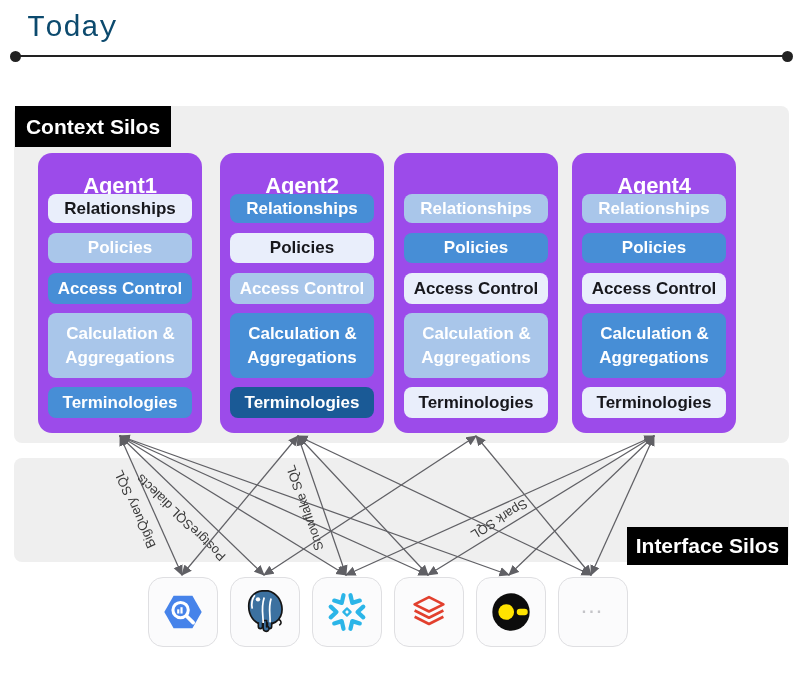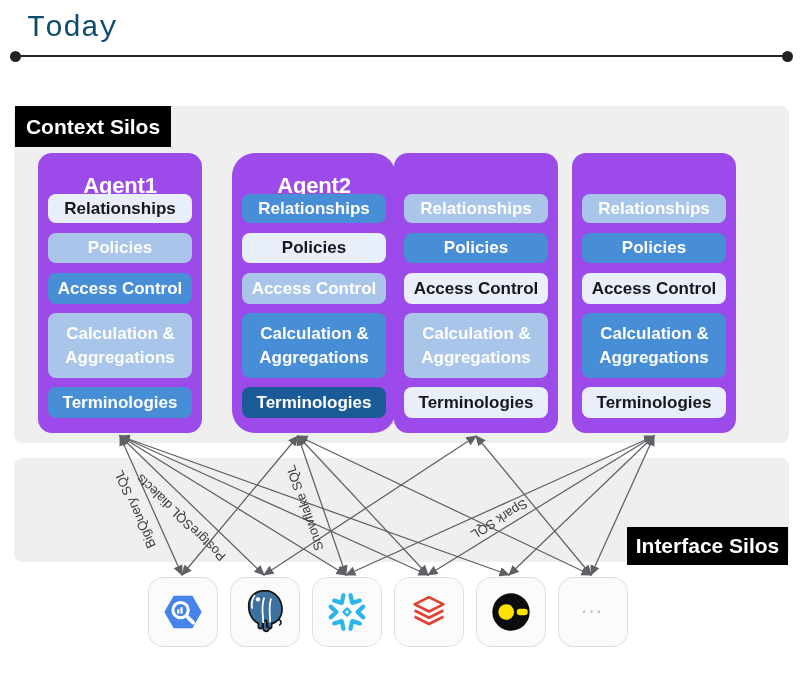--- a/index.html
+++ b/index.html
@@ -67,36 +67,37 @@
 
 <div id="agents">
     <div class="agent" style="left: 38px;">
       <h2>Agent1</h2>
       <div class="row light" style="top: 41px; height: 29px;">Relationships</div>
       <div class="row pale" style="top: 80px; height: 30px;">Policies</div>
       <div class="row mid" style="top: 120px; height: 31px;">Access Control</div>
       <div class="row pale" style="top: 160px; height: 65px;">Calculation &amp;<br>Aggregations</div>
       <div class="row mid" style="top: 234px; height: 31px;">Terminologies</div>
     </div>
-    <div class="agent" style="left: 232px; border-radius: 23px;">
+    <div class="agent" style="left: 220px;">
       <h2>Agent2</h2>
       <div class="row mid" style="top: 41px; height: 29px;">Relationships</div>
       <div class="row light" style="top: 80px; height: 30px;">Policies</div>
       <div class="row pale" style="top: 120px; height: 31px;">Access Control</div>
       <div class="row mid" style="top: 160px; height: 65px;">Calculation &amp;<br>Aggregations</div>
       <div class="row dark" style="top: 234px; height: 31px;">Terminologies</div>
     </div>
     <div class="agent" style="left: 394px;">
       <div class="row pale" style="top: 41px; height: 29px;">Relationships</div>
       <div class="row mid" style="top: 80px; height: 30px;">Policies</div>
       <div class="row light" style="top: 120px; height: 31px;">Access Control</div>
       <div class="row pale" style="top: 160px; height: 65px;">Calculation &amp;<br>Aggregations</div>
       <div class="row light" style="top: 234px; height: 31px;">Terminologies</div>
     </div>
     <div class="agent" style="left: 572px;">
+      <h2>Agent4</h2>
       <div class="row pale" style="top: 41px; height: 29px;">Relationships</div>
       <div class="row mid" style="top: 80px; height: 30px;">Policies</div>
       <div class="row light" style="top: 120px; height: 31px;">Access Control</div>
       <div class="row mid" style="top: 160px; height: 65px;">Calculation &amp;<br>Aggregations</div>
       <div class="row light" style="top: 234px; height: 31px;">Terminologies</div>
     </div>
   </div>
 
 <div class="icon-box" style="left:148px;">
   <svg width="46" height="46" viewBox="0 0 48 48">

